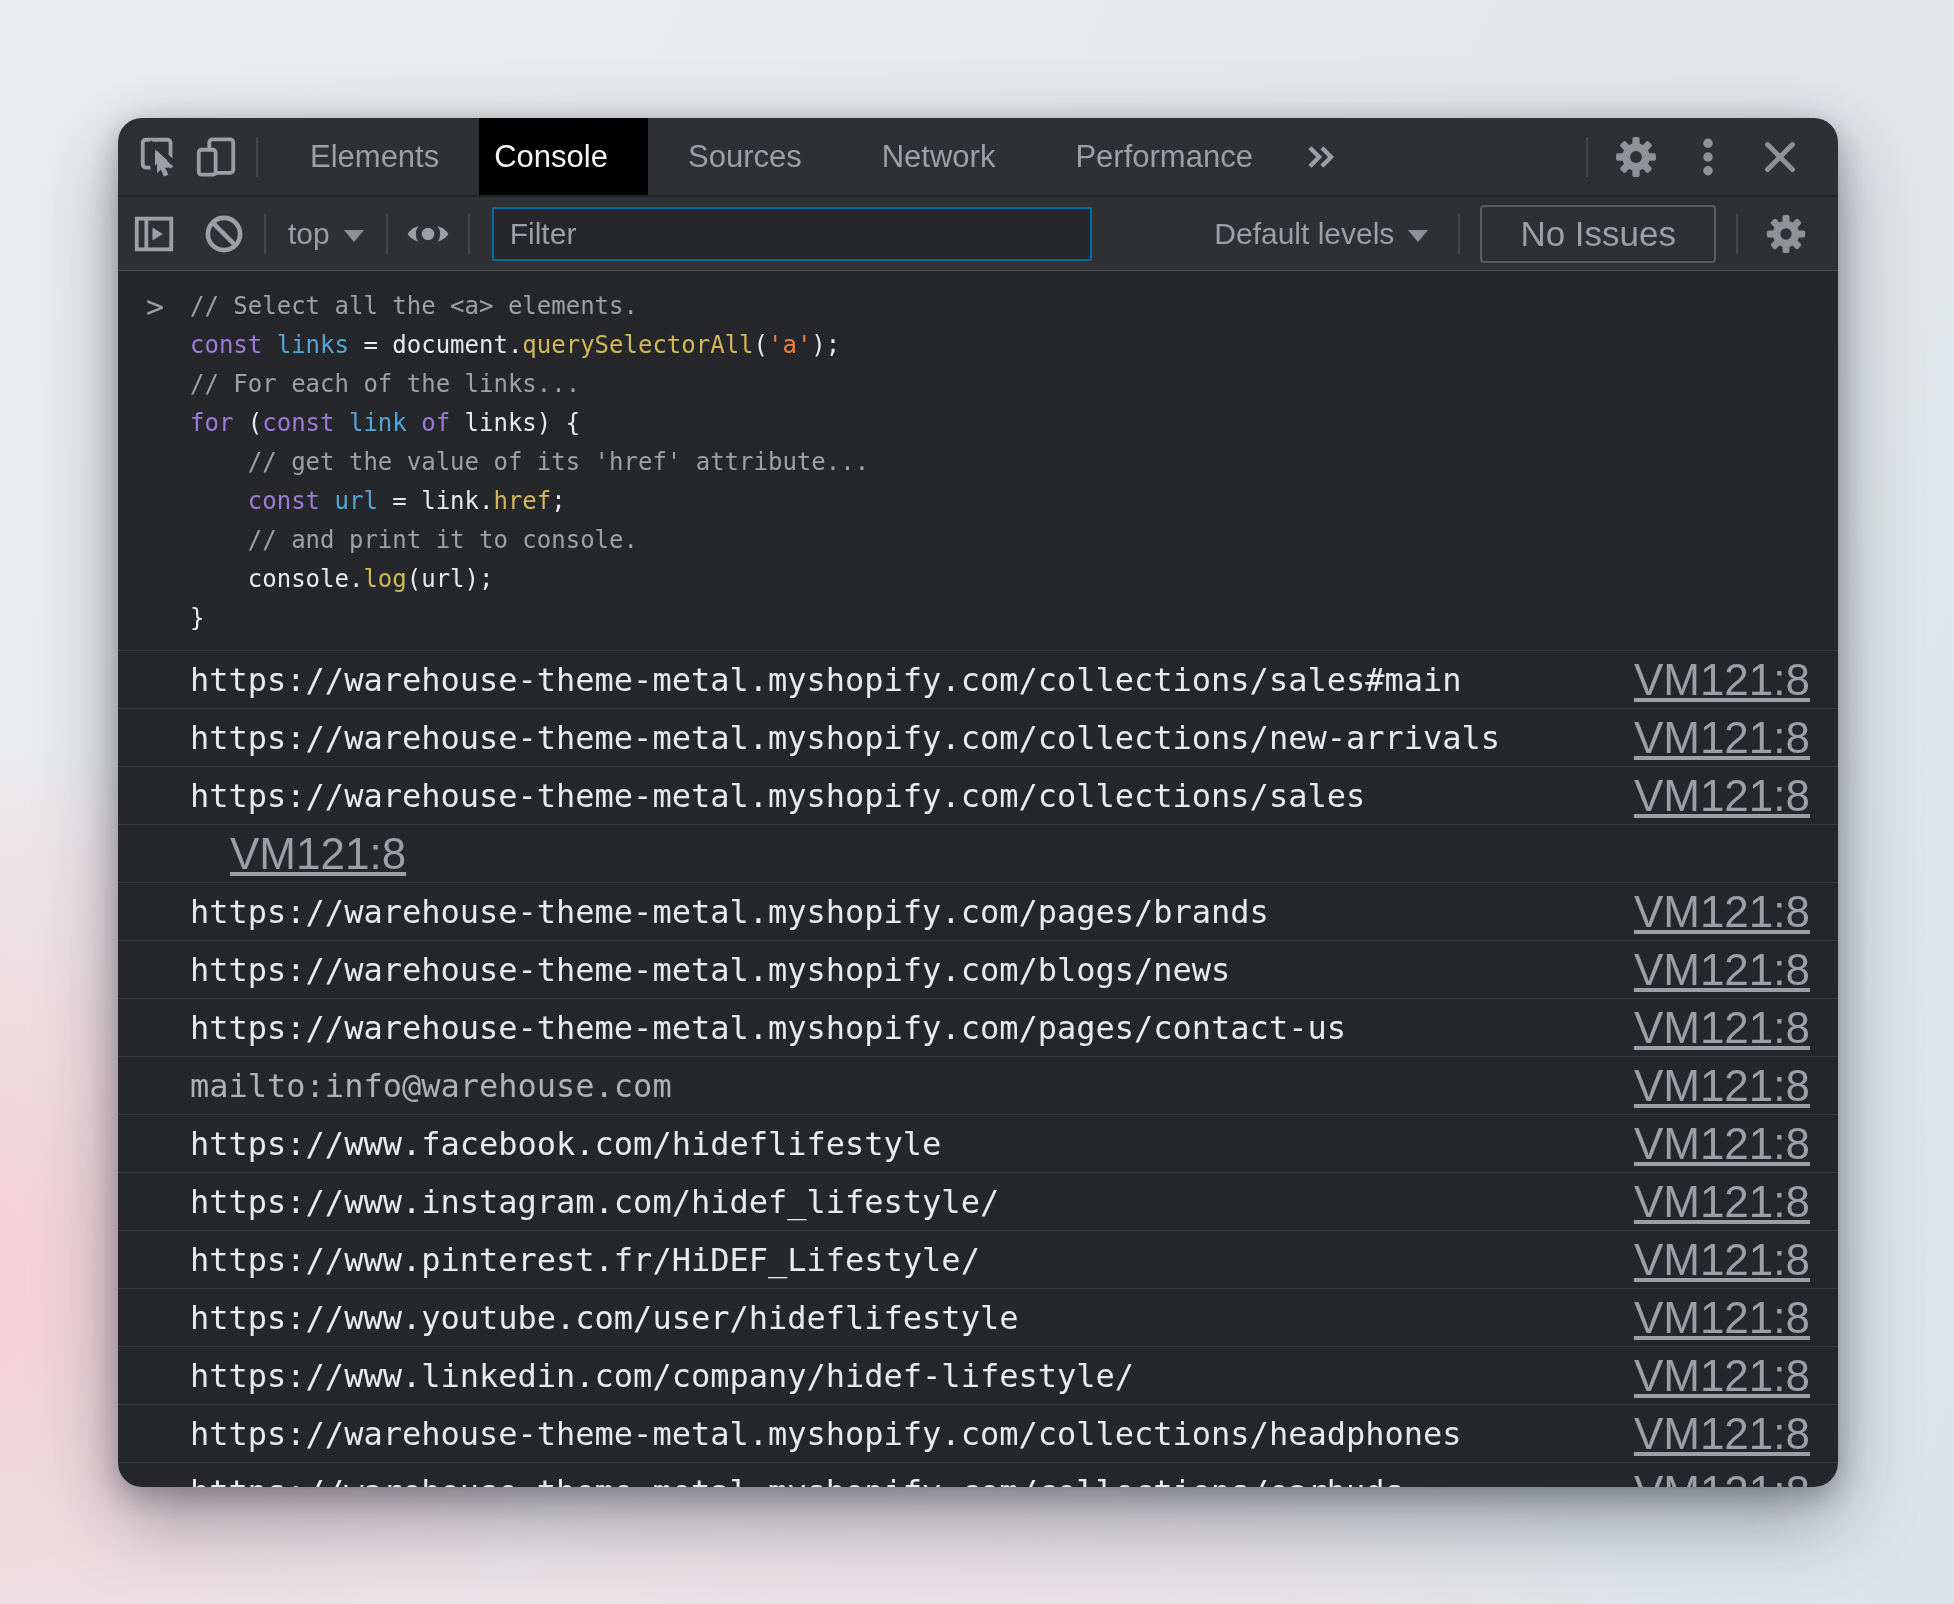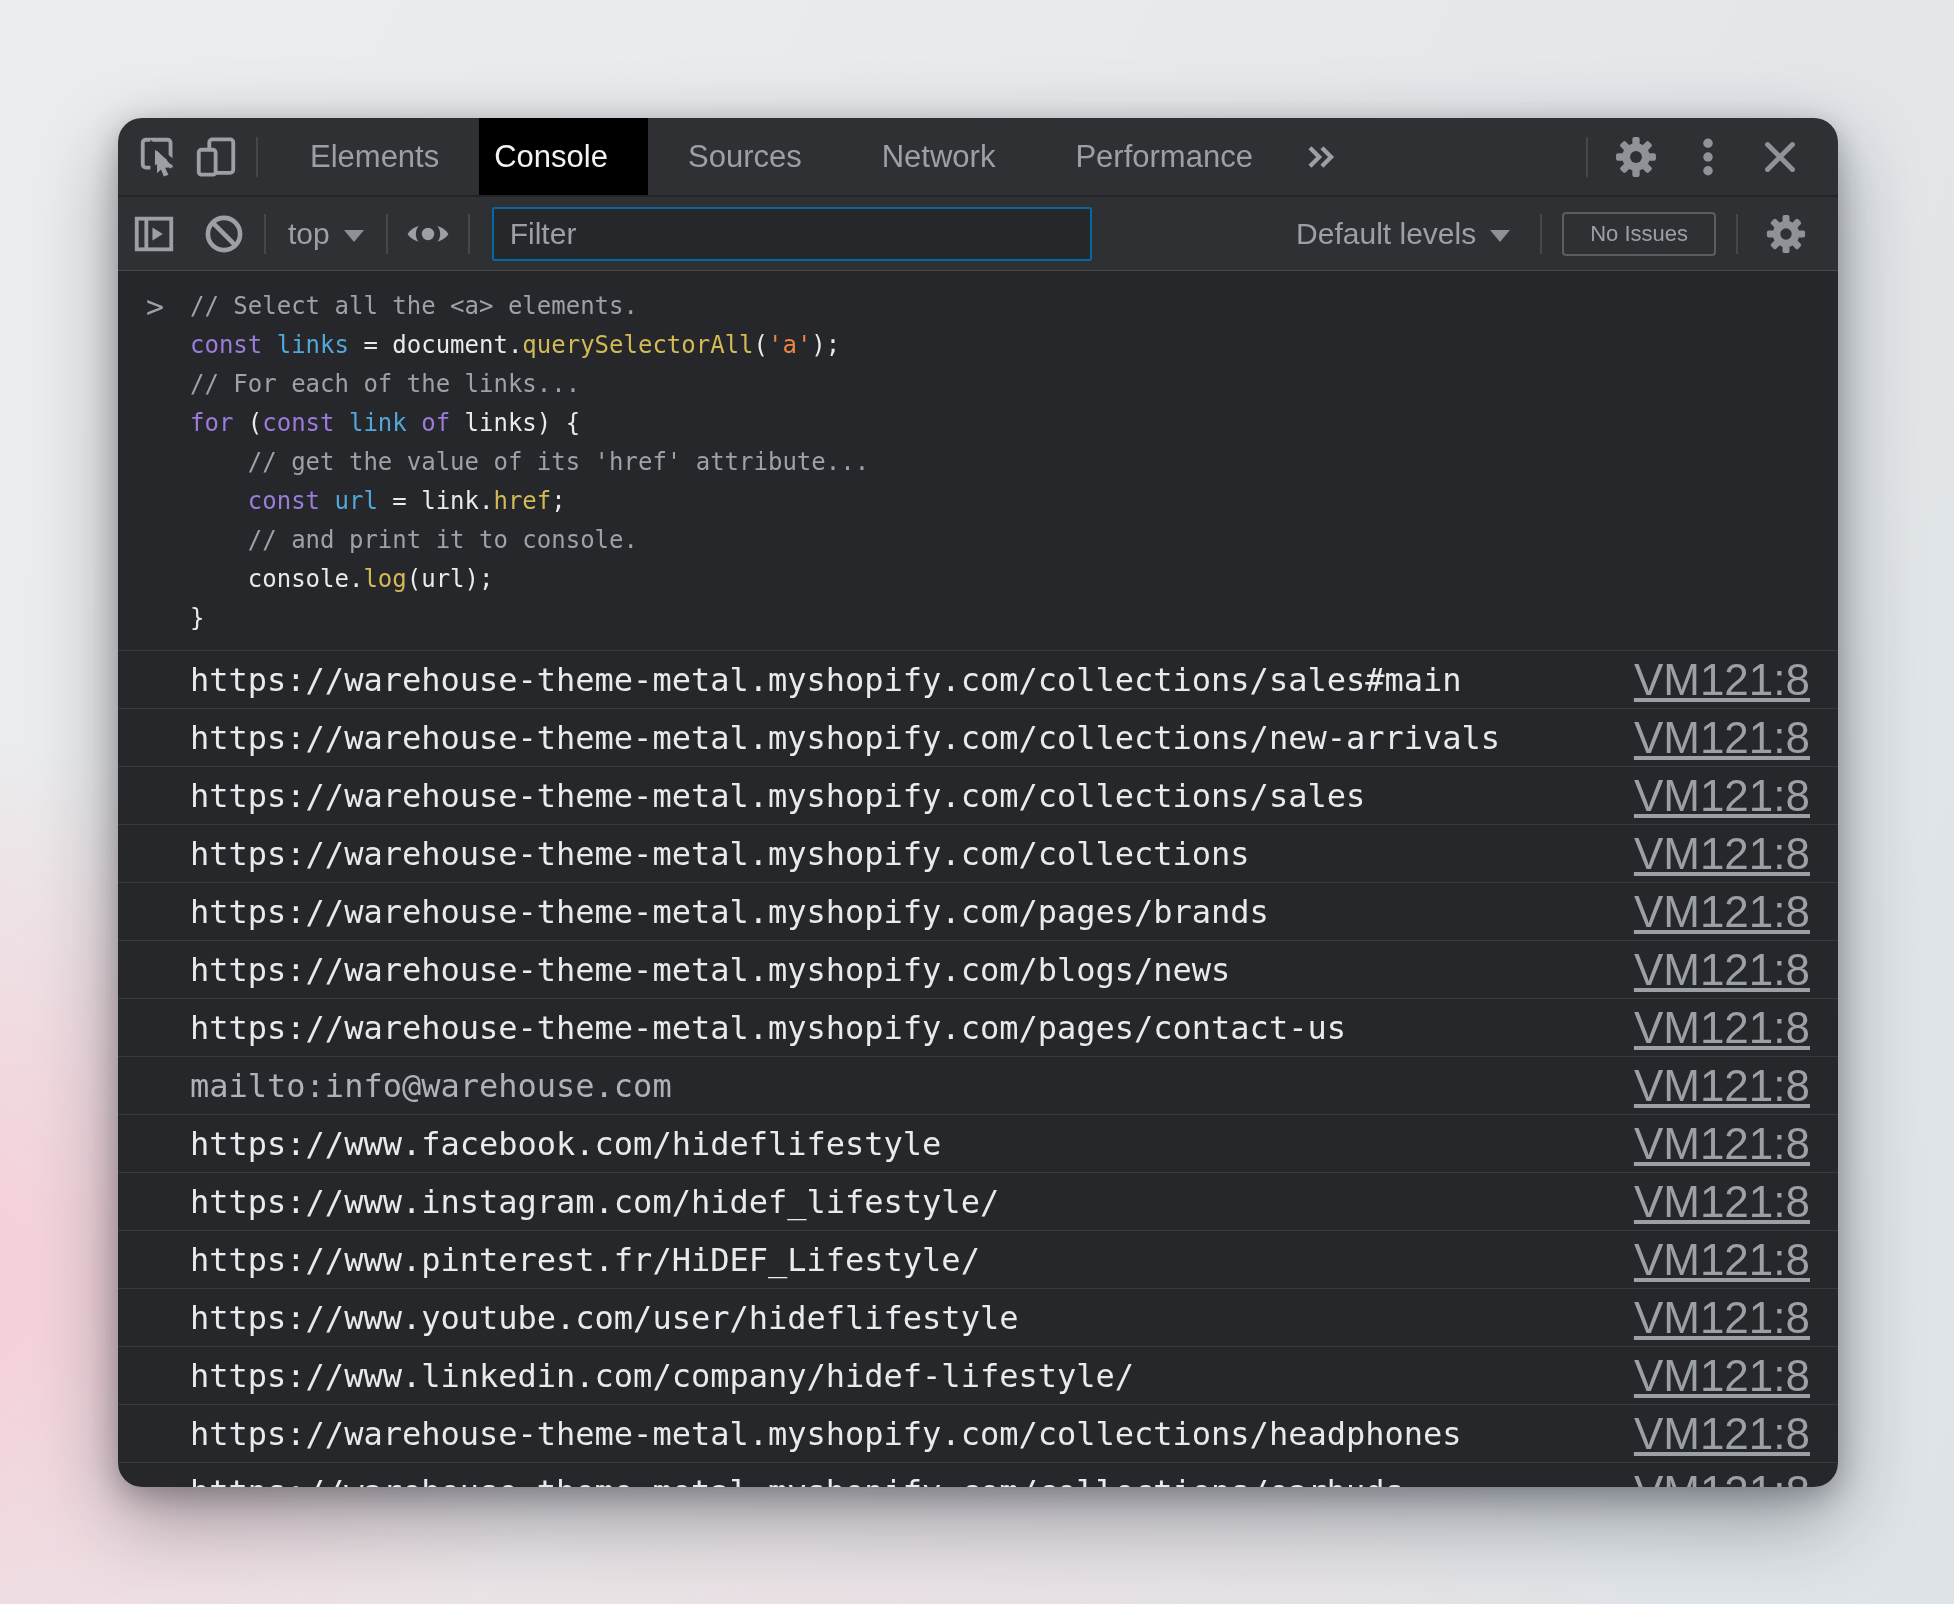--- a/index.html
+++ b/index.html
@@ -52,21 +52,21 @@
   .dd-caret{ width:0; height:0; border-left:10px solid transparent; border-right:10px solid transparent; border-top:12px solid #8d9196; margin-top:4px; }
   .filter-input{
     width:600px; height:54px; margin-left:10px;
     background:#26272b; border:2px solid #0369a1; border-radius:2px;
     color:#e8eaed; font-size:30px; padding:0 16px; outline:none;
     font-family:"Liberation Sans",sans-serif;
   }
   .filter-input::placeholder{ color:#9aa0a6; }
   .issues-btn{
     background:none; border:2px solid #5b5d61; border-radius:4px;
-    color:#9aa0a6; font-size:22px; padding:7px 26px; cursor:pointer;
+    color:#9aa0a6; font-size:35px; padding:7px 38px; cursor:pointer;
     font-family:"Liberation Sans",sans-serif;
   }
 
   
   .content{ flex:1; overflow:hidden; background:#26272b; }
   .code-block{ position:relative; padding:16px 28px 12px 72px; }
   .prompt{
     position:absolute; left:28px; top:16px;
     font-family:"DejaVu Sans Mono",monospace; font-size:30px; line-height:39px; color:#9aa0a6;
   }
@@ -245,21 +245,20 @@
   </div>
         <div class="msg-row">
     <a class="msg-text">https://warehouse-theme-metal.myshopify.com/collections/new-arrivals</a>
     <a class="msg-source">VM121:8</a>
   </div>
         <div class="msg-row">
     <a class="msg-text">https://warehouse-theme-metal.myshopify.com/collections/sales</a>
     <a class="msg-source">VM121:8</a>
   </div>
         <div class="msg-row">
-    <a class="msg-text">https://warehouse-theme-metal.myshopify.com/collections</a>
     <a class="msg-source">VM121:8</a>
   </div>
         <div class="msg-row">
     <a class="msg-text">https://warehouse-theme-metal.myshopify.com/pages/brands</a>
     <a class="msg-source">VM121:8</a>
   </div>
         <div class="msg-row">
     <a class="msg-text">https://warehouse-theme-metal.myshopify.com/blogs/news</a>
     <a class="msg-source">VM121:8</a>
   </div>

